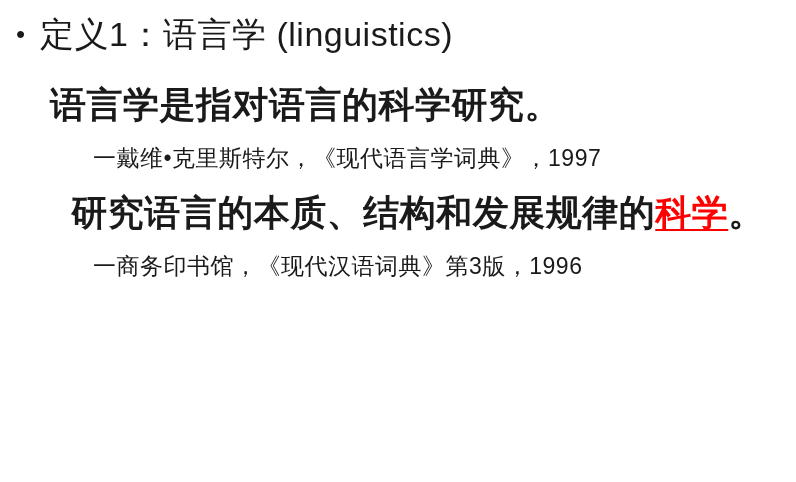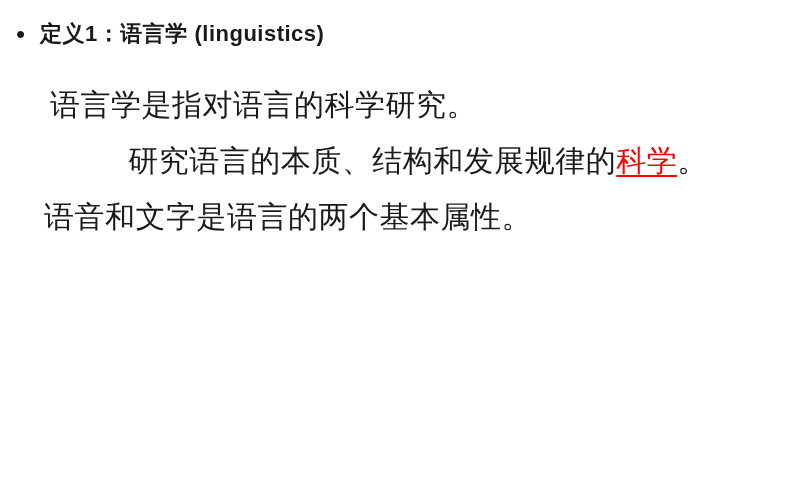--- a/index.html
+++ b/index.html
@@ -21,29 +21,29 @@
     padding: 12px 0 0 16px;
     margin-bottom: 28px;
   }
   .title-bullet {
     font-size: 26px;
     line-height: 44px;
     margin-right: 15px;
     color: #1a1a1a;
   }
   .title-text {
-    font-size: 22px;
+    font-size: 34px;
     line-height: 44px;
-    font-weight: 700;
+    font-weight: 400;
     letter-spacing: 0.5px;
   }
   .body-line {
-    font-size: 30px;
+    font-size: 36px;
     line-height: 42px;
-    font-weight: 400;
+    font-weight: 700;
     margin-bottom: 14px;
     letter-spacing: 0.5px;
   }
   .indent-a { margin-left: 50px; }
   .indent-b { margin-left: 40px; text-align: center; }
   .indent-c { margin-left: 44px; }
   .cite-line {
     font-size: 23px;
     line-height: 36px;
     font-weight: 400;
@@ -66,25 +66,28 @@
 
   <div class="title-row">
     <span class="title-bullet">•</span>
     <span class="title-text">定义1：语言学 (linguistics)</span>
   </div>
 
   <div class="body-line indent-a">
     <span>语言学是指对语言的科学研究。</span>
   </div>
 
+  <div class="cite-line">
+    <span>一戴维•克里斯特尔，《现代语言学词典》，1997</span>
+  </div>
 
   <div class="body-line indent-b">
     <span>研究语言的本质、结构和发展规律的</span><span class="hl">科学</span><span>。</span>
   </div>
 
+  <div class="cite-line">
+    <span>一商务印书馆，《现代汉语词典》第3版，1996</span>
+  </div>
 
 
 
-  <div class="body-line indent-c">
-    <span>语音和文字是语言的两个基本属性。</span>
-  </div>
 
 </div>
 
 </body></html>

